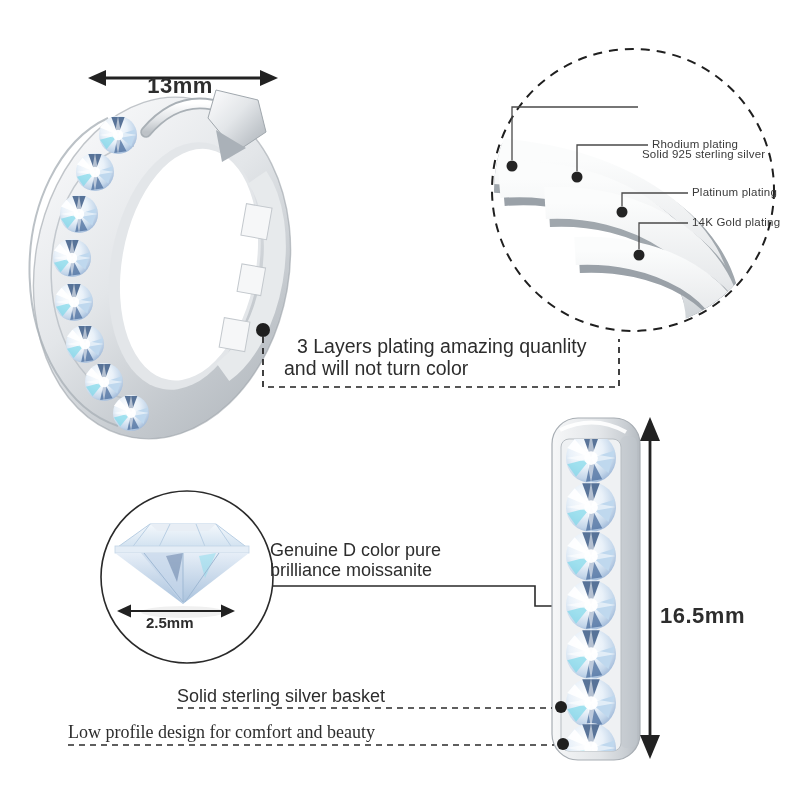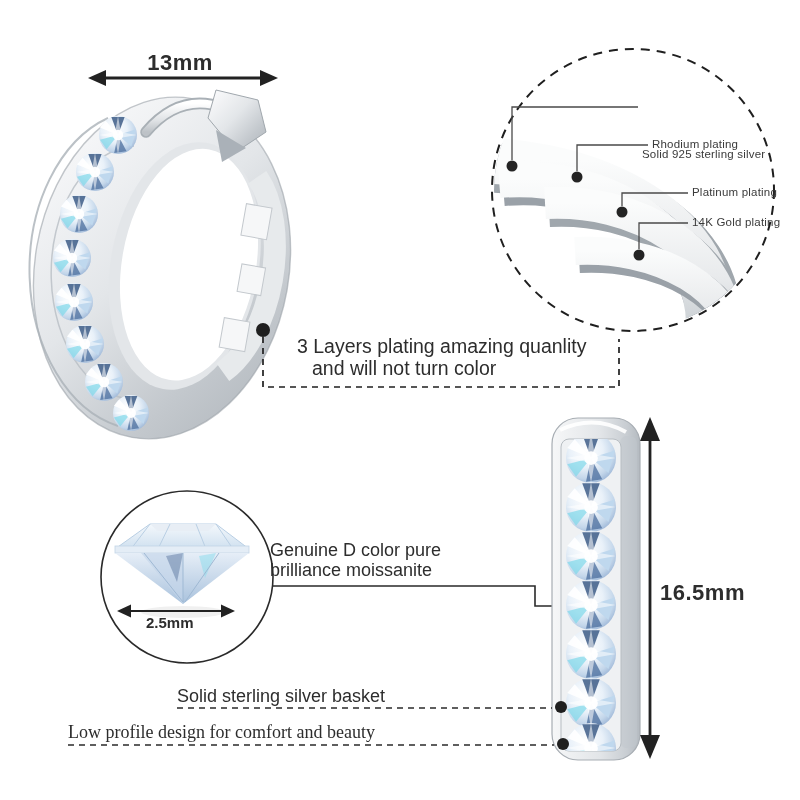--- a/index.html
+++ b/index.html
@@ -1,20 +1,20 @@
 <!DOCTYPE html>
 <html><head>
 <meta charset="utf-8">
 <style>
   html,body{margin:0;padding:0;background:#ffffff;}
   #canvas{position:relative;width:800px;height:800px;background:#ffffff;overflow:hidden;
           font-family:"Liberation Sans", sans-serif;color:#2d2d2d;}
   #art{position:absolute;left:0;top:0;width:800px;height:800px;}
   .txt{position:absolute;white-space:nowrap;color:#2d2d2d;}
-  .measure{font-size:22px;font-weight:700;letter-spacing:.5px;}
+  .measure{font-size:22px;font-weight:700;letter-spacing:.5px;margin-top:23px;}
   .measure-small{font-size:15px;font-weight:700;}
   .layer-label{font-size:11.5px;font-weight:500;color:#3a3a3a;letter-spacing:.2px;}
   .note{font-size:18px;font-weight:500;line-height:21px;}
   .note-big{font-size:19.5px;font-weight:500;line-height:22px;}
 </style>
 </head>
 <body>
 
 <div id="canvas">
 
@@ -204,21 +204,21 @@
 </svg>
 
 <div class="txt measure" style="left:140px;top:50px;width:80px;text-align:center;">13mm</div>
 
 <div class="txt layer-label" style="left:642px;top:100px;margin-top:48px;">Solid 925 sterling silver</div>
 <div class="txt layer-label" style="left:652px;top:138px;">Rhodium plating</div>
 <div class="txt layer-label" style="left:692px;top:186px;">Platinum plating</div>
 <div class="txt layer-label" style="left:692px;top:216px;">14K Gold plating</div>
 
 <div class="txt note-big" style="left:297px;top:335px;">3 Layers plating amazing quanlity</div>
-<div class="txt note-big" style="left:312px;top:357px;">and will not turn color</div>
+<div class="txt note-big" style="left:284px;top:357px;">and will not turn color</div>
 
 <div class="txt note" style="left:270px;top:540px;">Genuine D color pure</div>
 <div class="txt note" style="left:270px;top:560px;">brilliance moissanite</div>
 
 <div class="txt measure-small" style="left:146px;top:614px;width:62px;text-align:left;">2.5mm</div>
 
 <div class="txt measure" style="left:660px;top:580px;">16.5mm</div>
 
 <div class="txt note" style="left:177px;top:686px;text-align:center;">Solid sterling silver basket</div>
 <div class="txt note" style="left:68px;top:722px;font-family:Liberation Serif, serif;">Low profile design for comfort and beauty</div>

